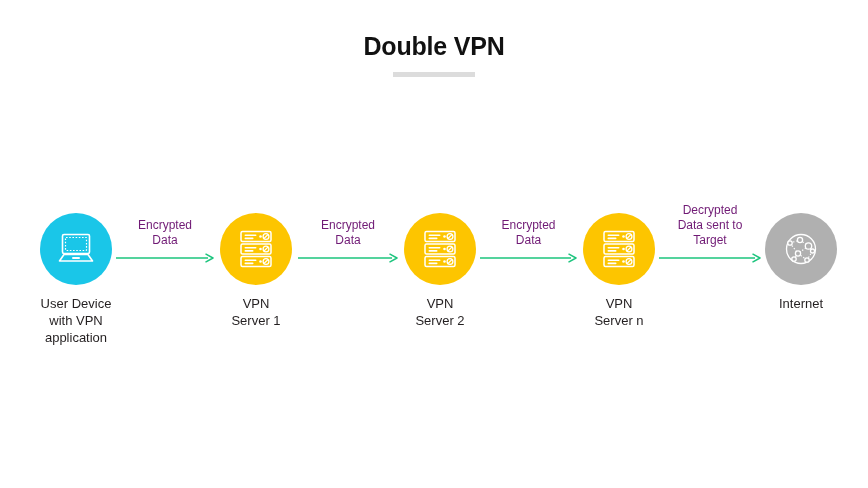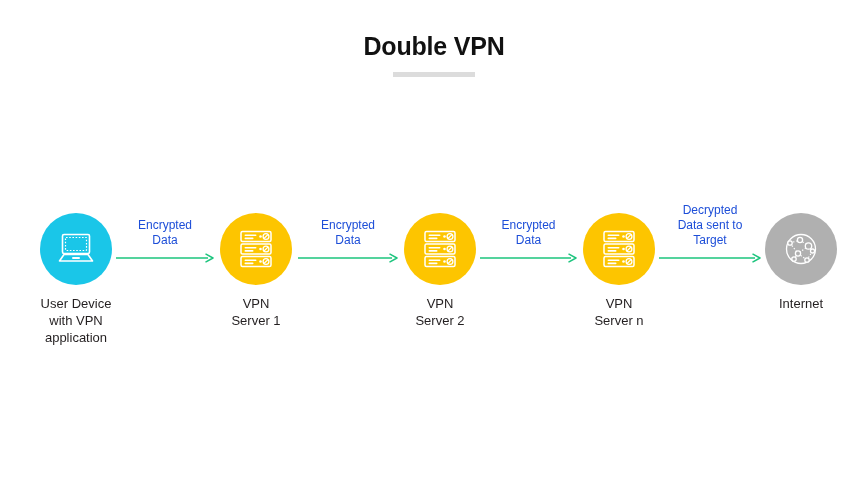--- a/index.html
+++ b/index.html
@@ -89,21 +89,21 @@
     height: 60px;
   }
   .arrow-label {
     position: absolute;
     bottom: 16px;
     left: 0;
     width: 100%;
     text-align: center;
     font-size: 12px;
     line-height: 15px;
-    color: #1d4ed8;
+    color: #701a75;
     white-space: pre-line;
   }
   .arrow-svg {
     position: absolute;
     bottom: 0;
     left: 0;
   }
 
   
   .arrow-0 { left: 116px; top: 190px; width: 98px;  }

